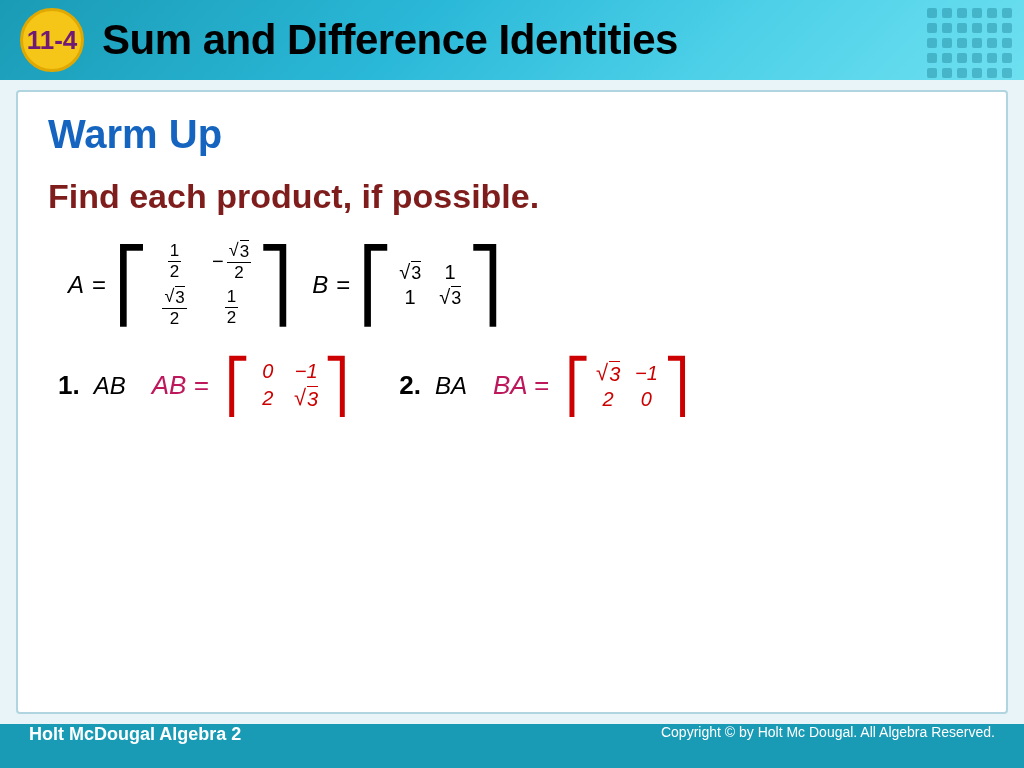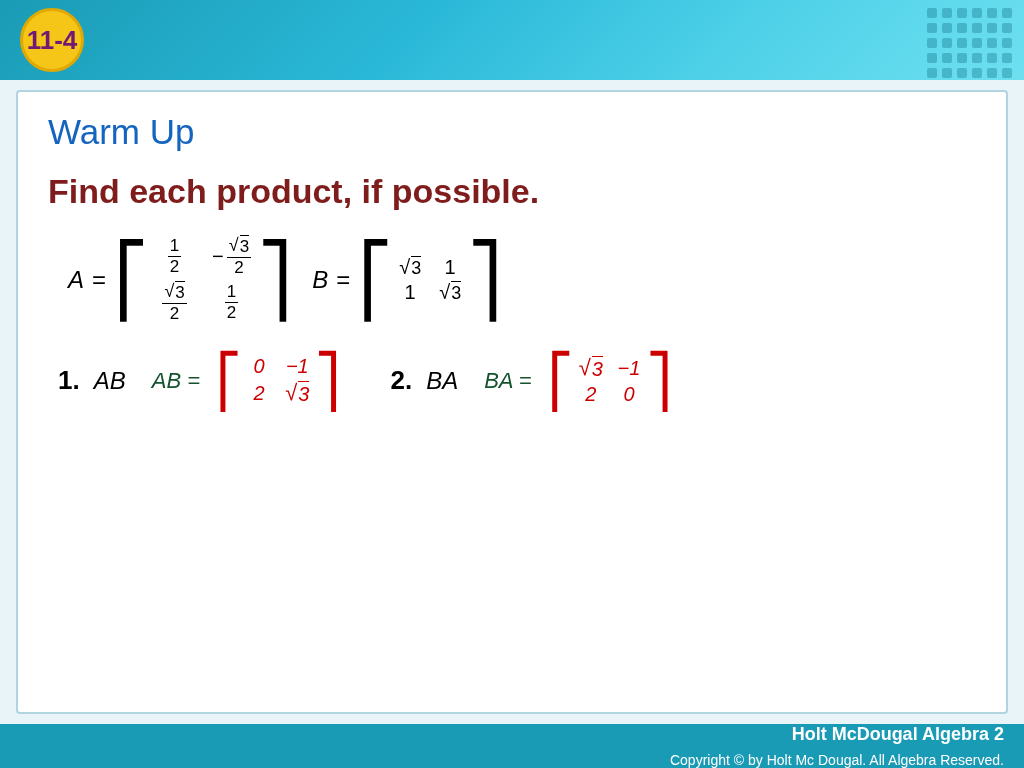--- a/index.html
+++ b/index.html
@@ -73,22 +73,22 @@
     .content-box {
       background: #fff;
       border: 2px solid #b0d4e0;
       border-radius: 4px;
       height: 100%;
       padding: 20px 30px;
     }
 
     .warm-up-title {
       color: #1565c0;
-      font-size: 35px;
-      font-weight: 400;
+      font-size: 40px;
+      font-weight: 700;
       margin-bottom: 20px;
     }
 
     .find-text {
       font-size: 34px;
       font-weight: 700;
       color: #7f1d1d;
       margin-bottom: 24px;
     }
 
@@ -176,23 +176,23 @@
     }
 
     .problem-var {
       font-size: 24px;
       font-style: italic;
       color: #000;
       margin-right: 16px;
     }
 
     .answer-label {
-      color: #14532d;
+      color: #be185d;
       font-style: italic;
-      font-size: 22px;
+      font-size: 26px;
       margin-right: 6px;
     }
 
     .answer-matrix {
       display: inline-flex;
       align-items: center;
     }
 
     .ans-bracket-left, .ans-bracket-right {
       font-size: 52px;
@@ -216,44 +216,44 @@
       align-items: center;
       justify-content: center;
       font-style: italic;
     }
 
     
     .footer {
       background: #1a9bb5;
       height: 44px;
       display: flex;
-      align-items: flex-end;
+      align-items: flex-start;
       justify-content: space-between;
-      padding: 0 20px;
-      flex-direction: column;
+      padding: 0 29px;
     }
 
     .footer-left {
       color: #fff;
       font-size: 18px;
       font-weight: 700;
     }
 
     .footer-right {
       color: #fff;
       font-size: 14px;
     }
   </style>
 </head>
 <body>
 
 <div class="header">
   <div class="header-badge">
     <span>11-4</span>
   </div>
+  <div class="header-title">Sum and Difference Identities</div>
   <div class="header-dots">
     <div class="header-dot"></div>
       <div class="header-dot"></div>
       <div class="header-dot"></div>
     <div class="header-dot"></div>
       <div class="header-dot"></div>
       <div class="header-dot"></div>
     <div class="header-dot"></div>
       <div class="header-dot"></div>
       <div class="header-dot"></div>

